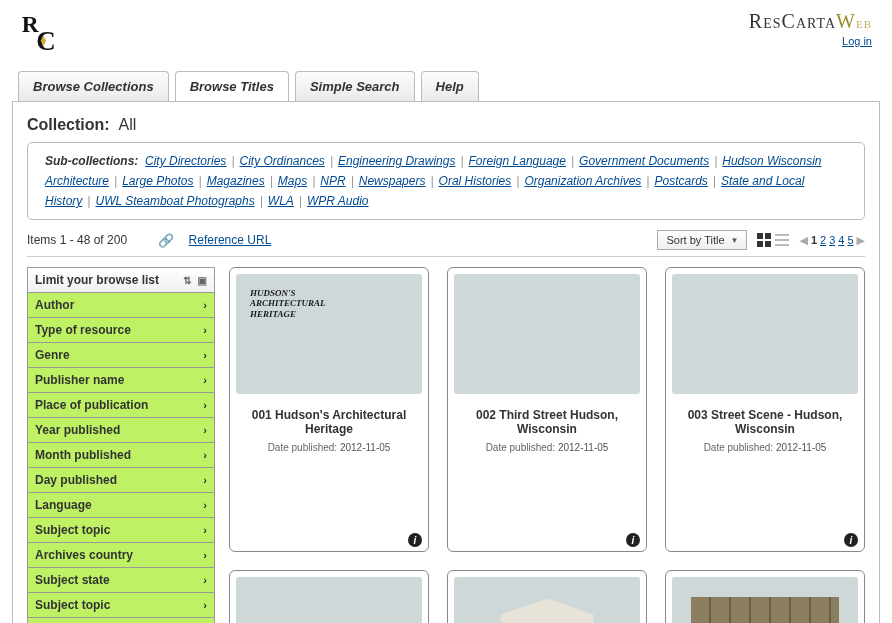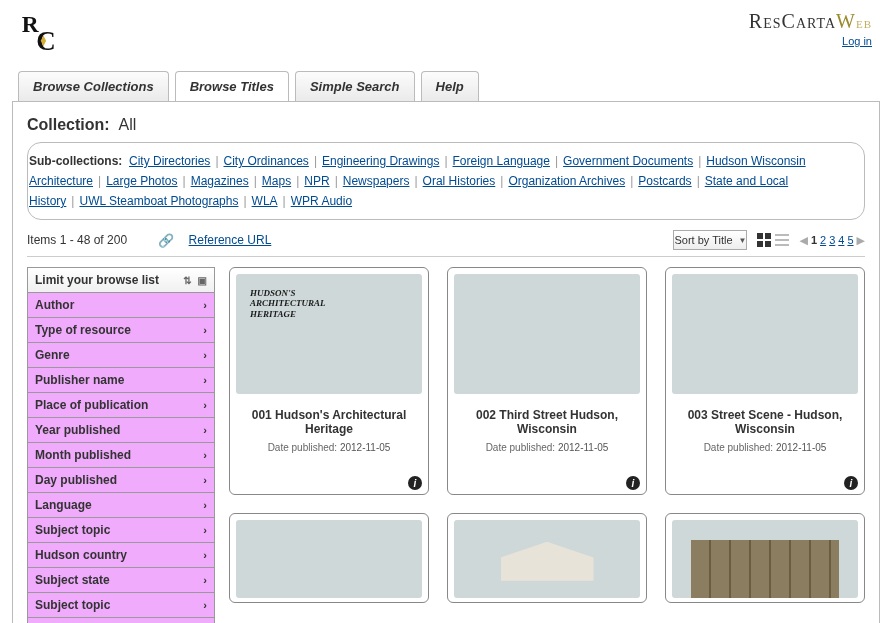--- a/index.html
+++ b/index.html
@@ -17,29 +17,29 @@
 .login { font-size: 11px; text-decoration: underline; display: block; margin-top: 2px; }
 
 .tabs { display: flex; gap: 6px; margin: 8px 0 0 18px; font-style: italic; }
 .tab { border: 1px solid #bbb; border-bottom: none; border-radius: 4px 4px 0 0; padding: 7px 14px; background: linear-gradient(#fcfcfc,#eaeaea); font-weight: bold; font-size: 13px; cursor: pointer; color: #333; }
 .tab.active { background: #fff; position: relative; z-index: 2; }
 
 .main-panel { border: 1px solid #bbb; margin: 0 12px; padding: 14px 14px 0 14px; min-height: 500px; }
 .coll-row { font-size: 16px; margin-bottom: 8px; }
 .coll-row b { font-weight: bold; }
 
-.subcoll-box { border: 1px solid #bbb; border-radius: 14px; padding: 8px 1px; font-size: 12px; line-height: 20px; }
+.subcoll-box { border: 1px solid #bbb; border-radius: 5px; padding: 8px 17px; font-size: 12px; line-height: 20px; font-style: italic; }
 .subcoll-box b { font-weight: bold; }
 .sep { color: #999; padding: 0 5px; }
 
 .toolbar { display: flex; justify-content: space-between; align-items: center; margin: 10px 0 6px 0; font-size: 12px; }
 .toolbar-left { display: flex; align-items: center; gap: 14px; }
 .link-icon { font-size: 13px; color: #444; }
 .toolbar-right { display: flex; align-items: center; gap: 10px; }
-.sort-sel { border: 1px solid #aaa; font-size: 11px; height: 20px; padding: 0 0; background: linear-gradient(#fff,#eee); display:inline-flex; align-items:center; gap:6px; }
+.sort-sel { border: 1px solid #aaa; font-size: 11px; height: 20px; padding: 0 8px; background: linear-gradient(#fff,#eee); display:inline-flex; align-items:center; gap:6px; }
 .sort-sel .arr { font-size: 8px; color:#555; }
 .view-icons { display: flex; gap: 4px; align-items: center; }
 .grid-ico, .list-ico { width: 14px; height: 14px; display:inline-block; }
 .grid-ico { background:
   linear-gradient(#333,#333) 0 0/6px 6px no-repeat,
   linear-gradient(#333,#333) 8px 0/6px 6px no-repeat,
   linear-gradient(#333,#333) 0 8px/6px 6px no-repeat,
   linear-gradient(#333,#333) 8px 8px/6px 6px no-repeat; }
 .list-ico { background:
   linear-gradient(#bbb,#bbb) 0 1px/14px 2px no-repeat,
@@ -50,26 +50,26 @@
 .pager a { text-decoration: underline; }
 .pager .cur { font-weight: bold; text-decoration: none; color:#333; }
 
 hr.thin { border: none; border-top: 1px solid #ccc; margin: 4px 0 10px 0; }
 
 .content-row { display: flex; gap: 14px; align-items: flex-start; }
 
 .facets { width: 188px; flex-shrink: 0; border: 1px solid #999; }
 .facet-head { display:flex; justify-content:space-between; align-items:center; padding: 5px 7px; font-weight:bold; font-size:12px; background: linear-gradient(#fff,#f0f0f0); border-bottom:1px solid #999;gap:14px; }
 .facet-head .controls { display:flex; gap:6px; color:#666; font-size:10px; }
-.facet-item { display:flex; justify-content:space-between; align-items:center; padding: 5px 7px; font-weight:bold; font-size:12px; border-bottom:1px solid #999; background:#f0abfc; cursor:pointer; }
+.facet-item { display:flex; justify-content:space-between; align-items:center; padding: 5px 7px; font-weight:bold; font-size:12px; border-bottom:1px solid #999; background:#bef264; cursor:pointer; }
 .facet-item:last-child { border-bottom: none; }
 .facet-item .chev { font-size:11px; font-weight: bold; color:#333; }
 
 .results { flex: 1; display: grid; grid-template-columns: repeat(3, 1fr); gap: 18px; }
-.card { border: 1px solid #888; border-radius: 6px; background: #fff; display:flex; flex-direction:column; position:relative; height: 228px; }
+.card { border: 1px solid #888; border-radius: 6px; background: #fff; display:flex; flex-direction:column; position:relative; height: 285px; }
 .card .thumb { margin: 6px; height: 120px; border-radius: 3px; background: #cfd8d8; display:flex; align-items:center; justify-content:center; overflow:hidden; position:relative; }
 .card .caption { text-align:center; padding: 8px 10px 4px 10px; }
 .card .title { font-weight:bold; font-size:12px; margin-bottom:6px; }
 .card .meta { font-size:10px; color:#555; }
 .card .meta .lbl { color: #666; }
 .card .info { position:absolute; bottom:4px; right:6px; width:14px; height:14px; border-radius:50%; background:#222; color:#fff; font-size:10px; font-weight:bold; display:flex; align-items:center; justify-content:center; font-style: italic; cursor:pointer; }
 
 .card.short { height: 90px; }
 .card.short .thumb { height: 78px; margin-bottom:0; }
 
@@ -199,21 +199,21 @@
           </div>
           <div class="facet-item">
             <span>Language</span>
             <span class="chev">›</span>
           </div>
           <div class="facet-item">
             <span>Subject topic</span>
             <span class="chev">›</span>
           </div>
           <div class="facet-item">
-            <span>Hudson country</span>
+            <span>Archives country</span>
             <span class="chev">›</span>
           </div>
           <div class="facet-item">
             <span>Subject state</span>
             <span class="chev">›</span>
           </div>
           <div class="facet-item">
             <span>Subject topic</span>
             <span class="chev">›</span>
           </div>

